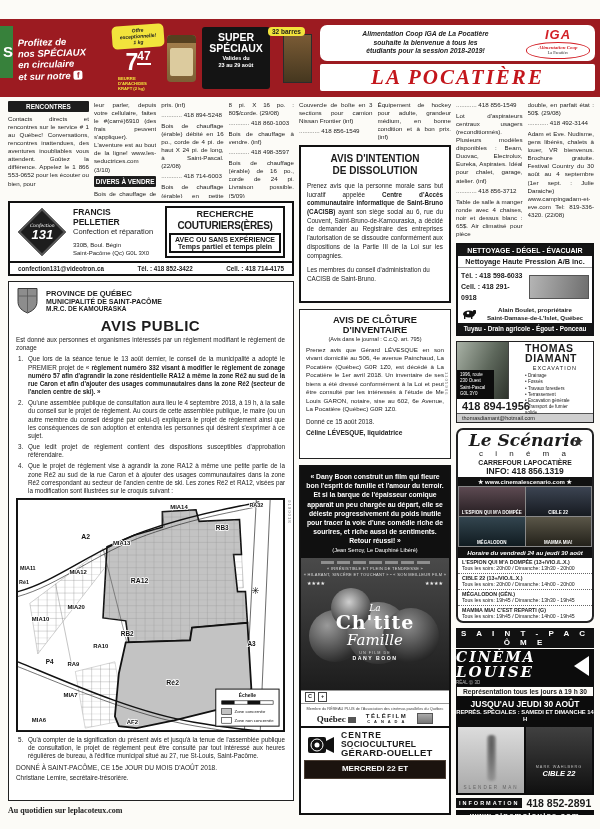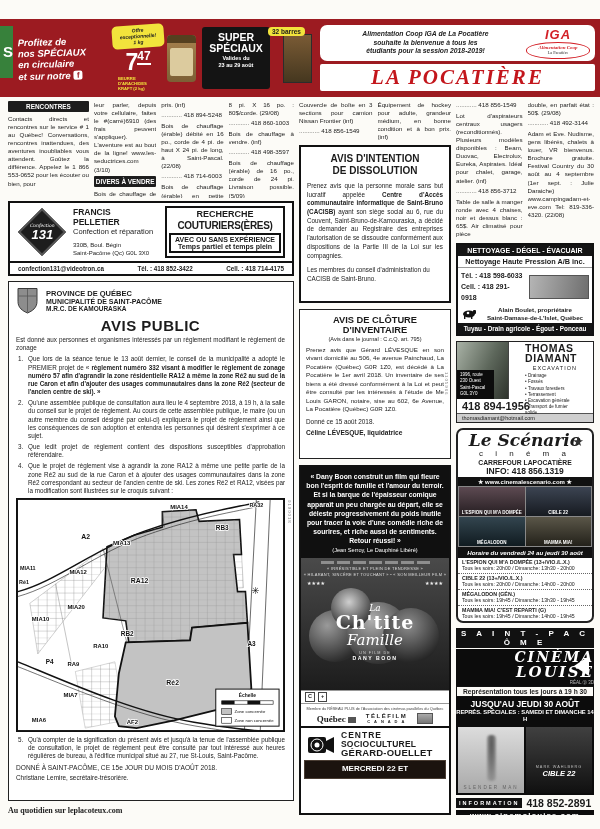--- a/index.html
+++ b/index.html
@@ -181,21 +181,21 @@
   .sp2 { background:linear-gradient(#33454f,#101b20); }
   .sp3 { background:linear-gradient(#5a5648,#23211a); }
   .scen-hor { background:#111; color:#fff; font-style:italic; font-weight:bold; font-size:6.2px; text-align:center; padding:2px 0; }
   .listing { padding:1px 4px 2px; border-bottom:1px dotted #666; }
   .l-t { font-size:5.3px; font-weight:bold; }
   .l-x { font-size:5.2px; }
 
   
   .louise { margin-top:5px; flex-shrink:0; }
   .tiles { background:#111; color:#fff; text-align:center; font-weight:bold; font-size:8px; letter-spacing:4px; padding:1px 0; }
-  .lou-logo { background:#0c0c0c; color:#fff; text-align:right; position:relative; padding:2px 0 1px; margin-top:1px; }
+  .lou-logo { background:#0c0c0c; color:#fff; text-align:left; position:relative; padding:2px 0 1px; margin-top:1px; }
   .lou1 { font-family:"DejaVu Serif", serif; font-style:italic; font-weight:bold; font-size:14px; line-height:0.95; letter-spacing:2px; }
   .lou2 { font-family:"DejaVu Serif", serif; font-style:italic; font-weight:bold; font-size:15px; line-height:1; letter-spacing:2px; }
   .tri { position:absolute; right:5px; top:7px; width:0; height:0; border-top:10px solid transparent; border-bottom:10px solid transparent; border-right:15px solid #fff; }
   .lou-real { font-size:4.5px; color:#bbb; }
   .lou-daily { border:1px solid #111; text-align:center; font-weight:bold; font-size:6.7px; padding:1px 0; }
   .lou-until { background:#0c0c0c; color:#fff; text-align:center; font-weight:bold; padding:2px 0; line-height:1.2; }
   .lu1 { font-size:8.5px; } .lu2 { font-size:5.8px; }
   .lou-posters { display:flex; gap:2px; background:#0c0c0c; padding:2px; }
   .lp { flex:1; height:66px; position:relative; overflow:hidden; }
   .lp1 { background:linear-gradient(#dcdcdc,#a8a8a8); }

